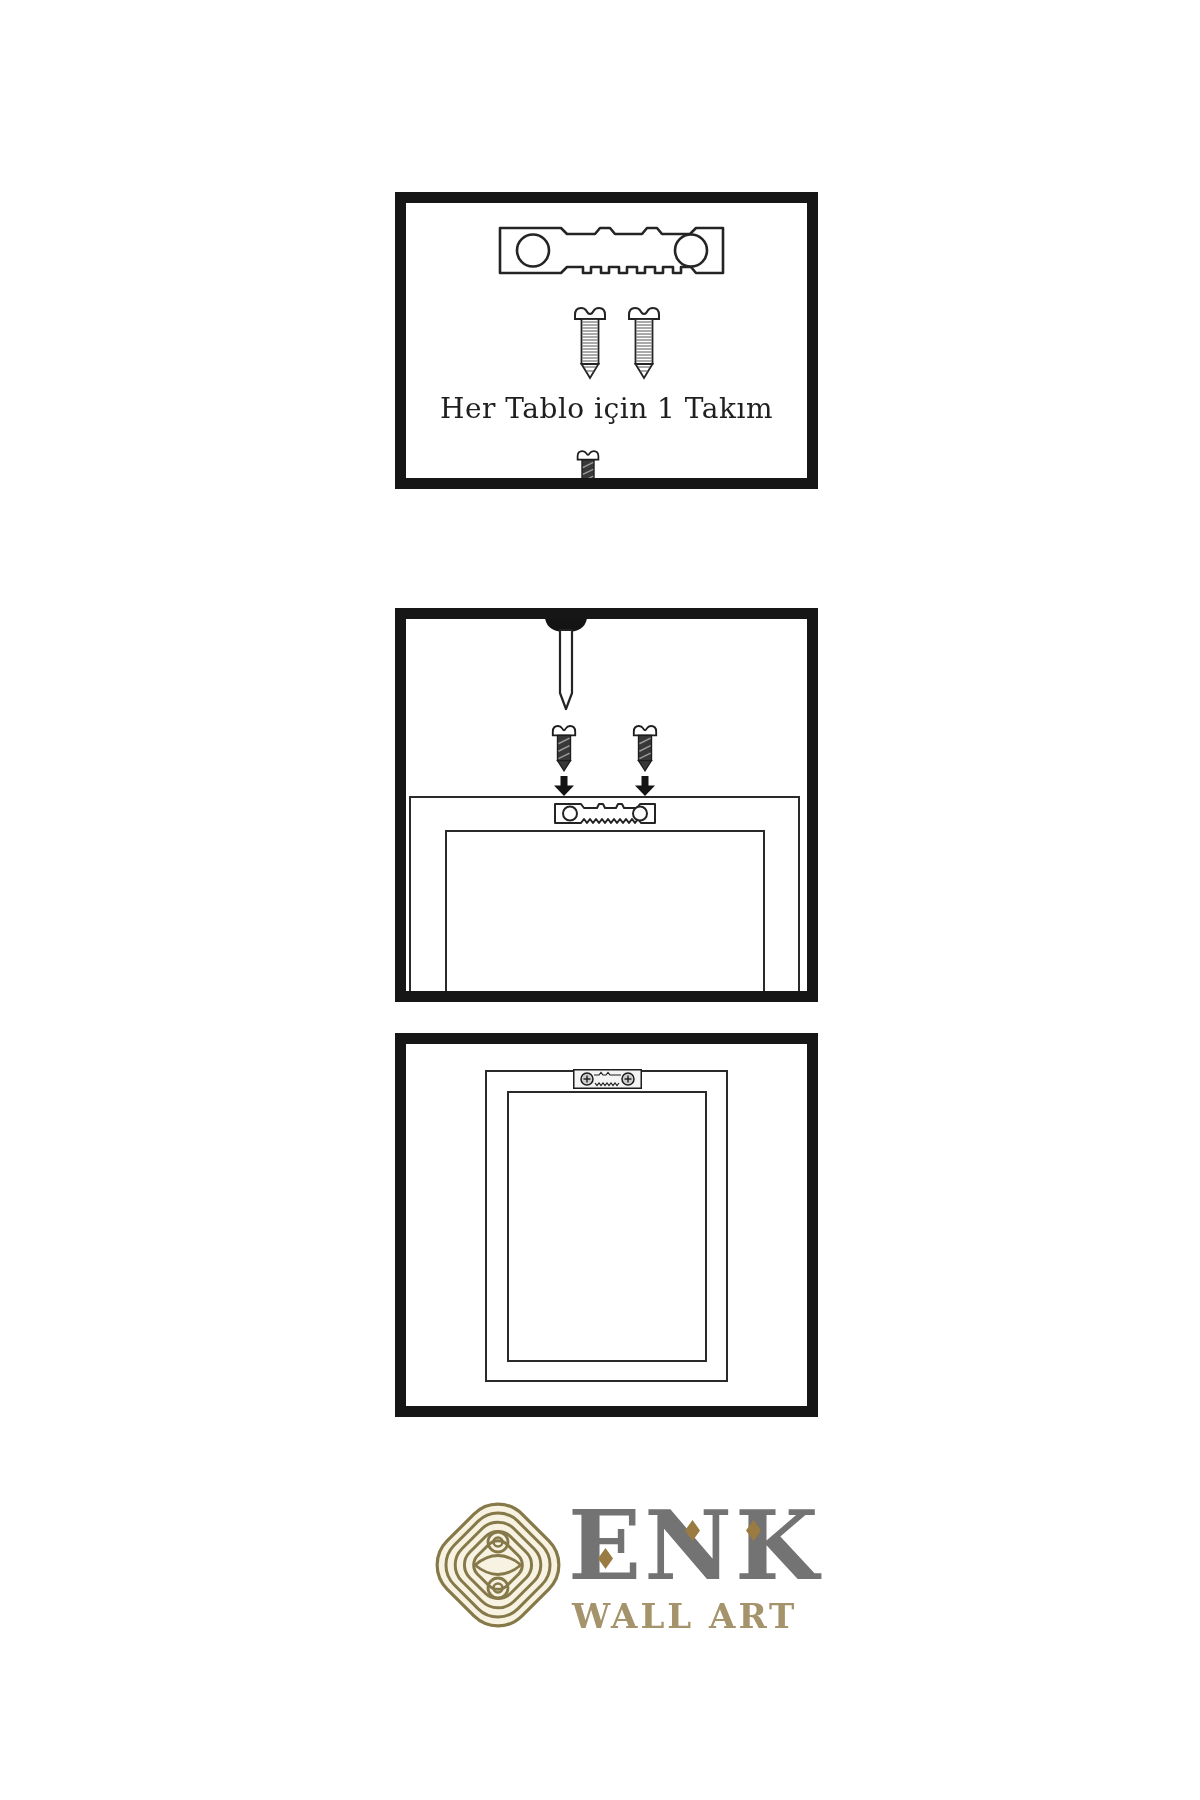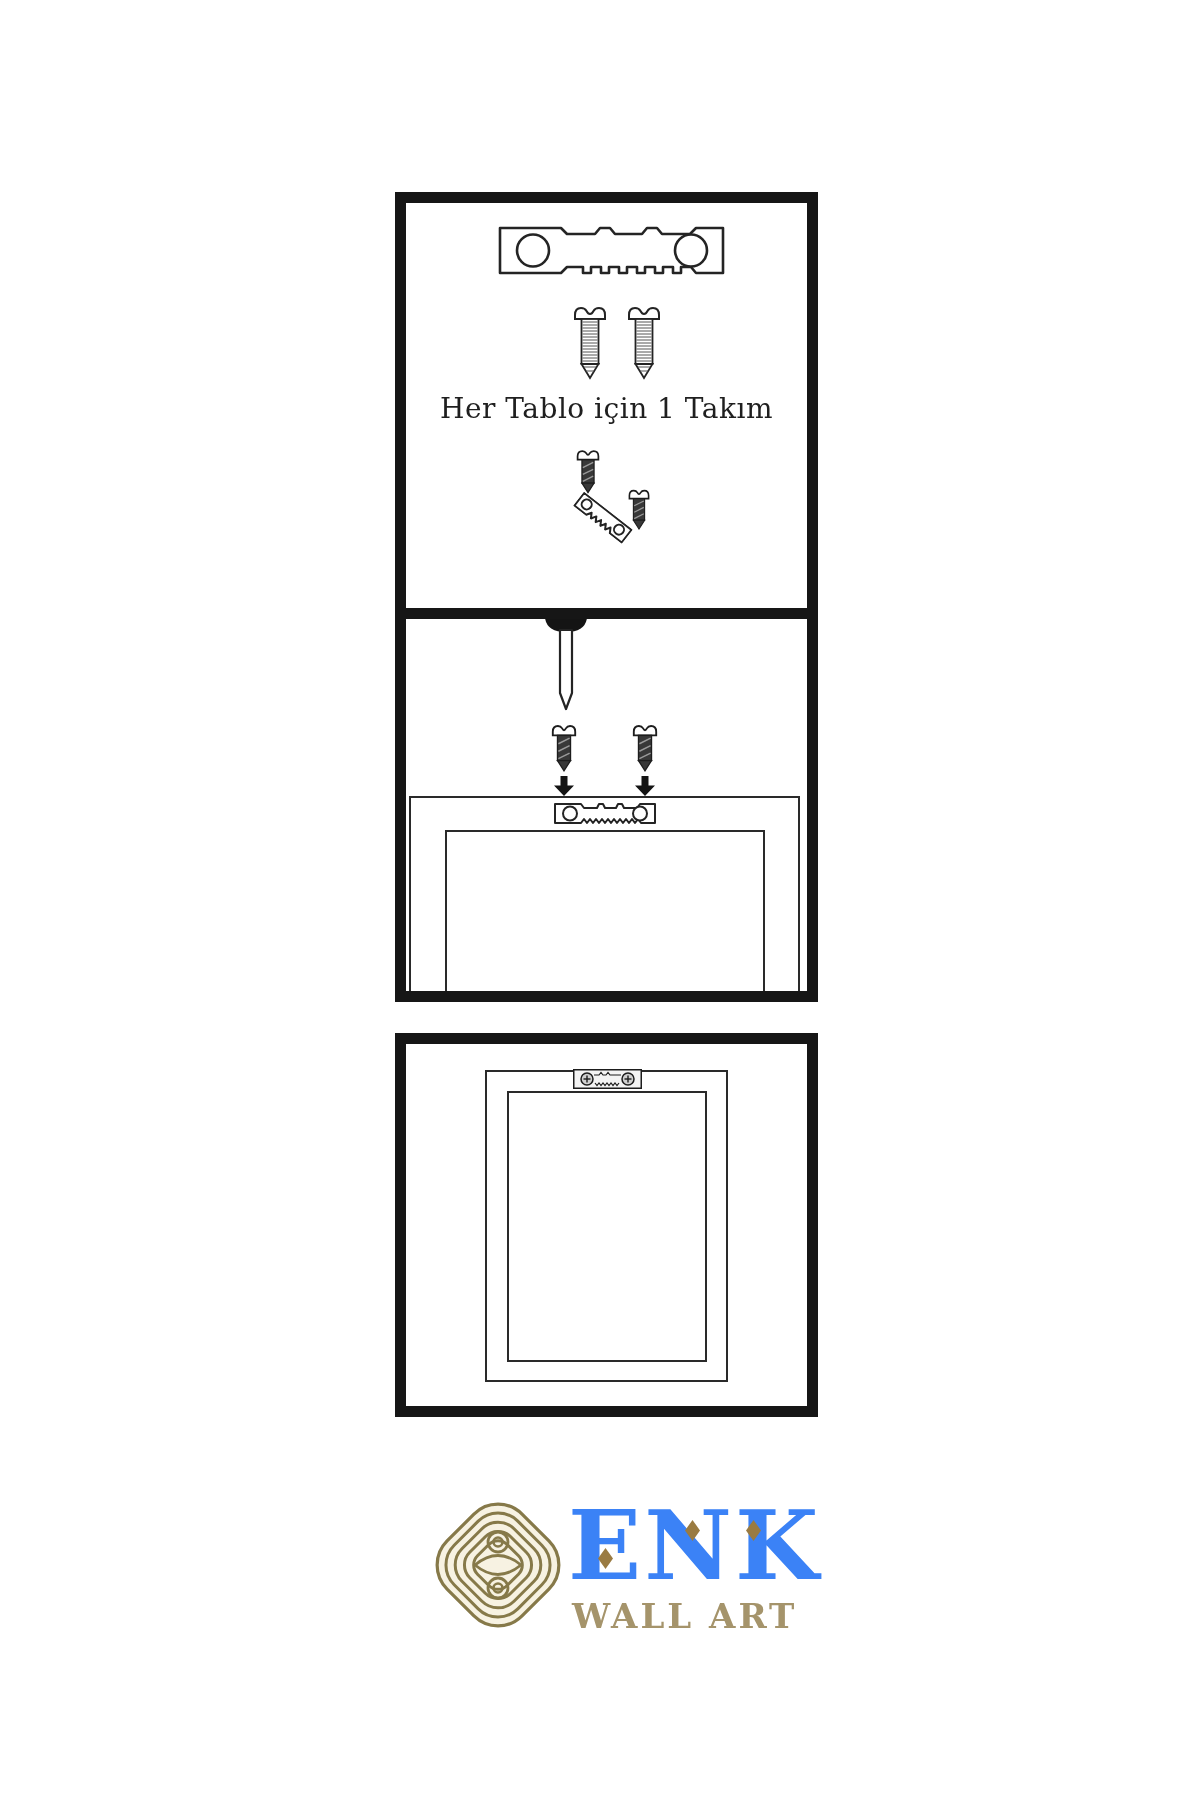--- a/index.html
+++ b/index.html
@@ -1,30 +1,30 @@
 <!DOCTYPE html>
 <html><head>
 <meta charset="utf-8">
 <style>
   html,body{margin:0;padding:0;background:#ffffff;}
   .canvas{position:relative;width:1200px;height:1800px;background:#ffffff;overflow:hidden;
           font-family:"DejaVu Serif", serif;}
   .panel{position:absolute;left:395px;width:423px;border:11px solid #161616;background:#ffffff;
          box-sizing:border-box;overflow:hidden;}
-  .panel1{top:192px;height:427px;}
+  .panel1{top:192px;height:297px;}
   .panel2{top:608px;height:394px;}
   .panel3{top:1033px;height:384px;}
   .abs{position:absolute;}
   .caption{position:absolute;left:0;top:189px;width:100%;text-align:center;
            font-size:28px;letter-spacing:0.5px;color:#1f1f1f;font-weight:400;}
   .frame-rect{position:absolute;border:2px solid #2a2a2a;background:#ffffff;box-sizing:border-box;}
   
   .brand{position:absolute;left:430px;top:1490px;width:380px;height:175px;}
   .brand-name{position:absolute;left:138px;top:6px;font-size:96px;line-height:1.05;
-              font-weight:700;color:#3b82f6;letter-spacing:3px;font-family:"DejaVu Serif",serif;}
+              font-weight:700;color:#737373;letter-spacing:3px;font-family:"DejaVu Serif",serif;}
   .brand-tagline{position:absolute;left:142px;top:106px;font-size:34px;letter-spacing:3px;
               font-weight:700;color:#a5946b;font-family:"DejaVu Serif",serif;}
   .diamond{position:absolute;width:15px;height:21px;background:#9a7b41;
            clip-path:polygon(50% 0,100% 50%,50% 100%,0 50%);}
   .d1{left:168px;top:58px;}
   .d2{left:255px;top:30px;}
   .d3{left:316px;top:30px;}
 </style>
 </head>
 <body>

